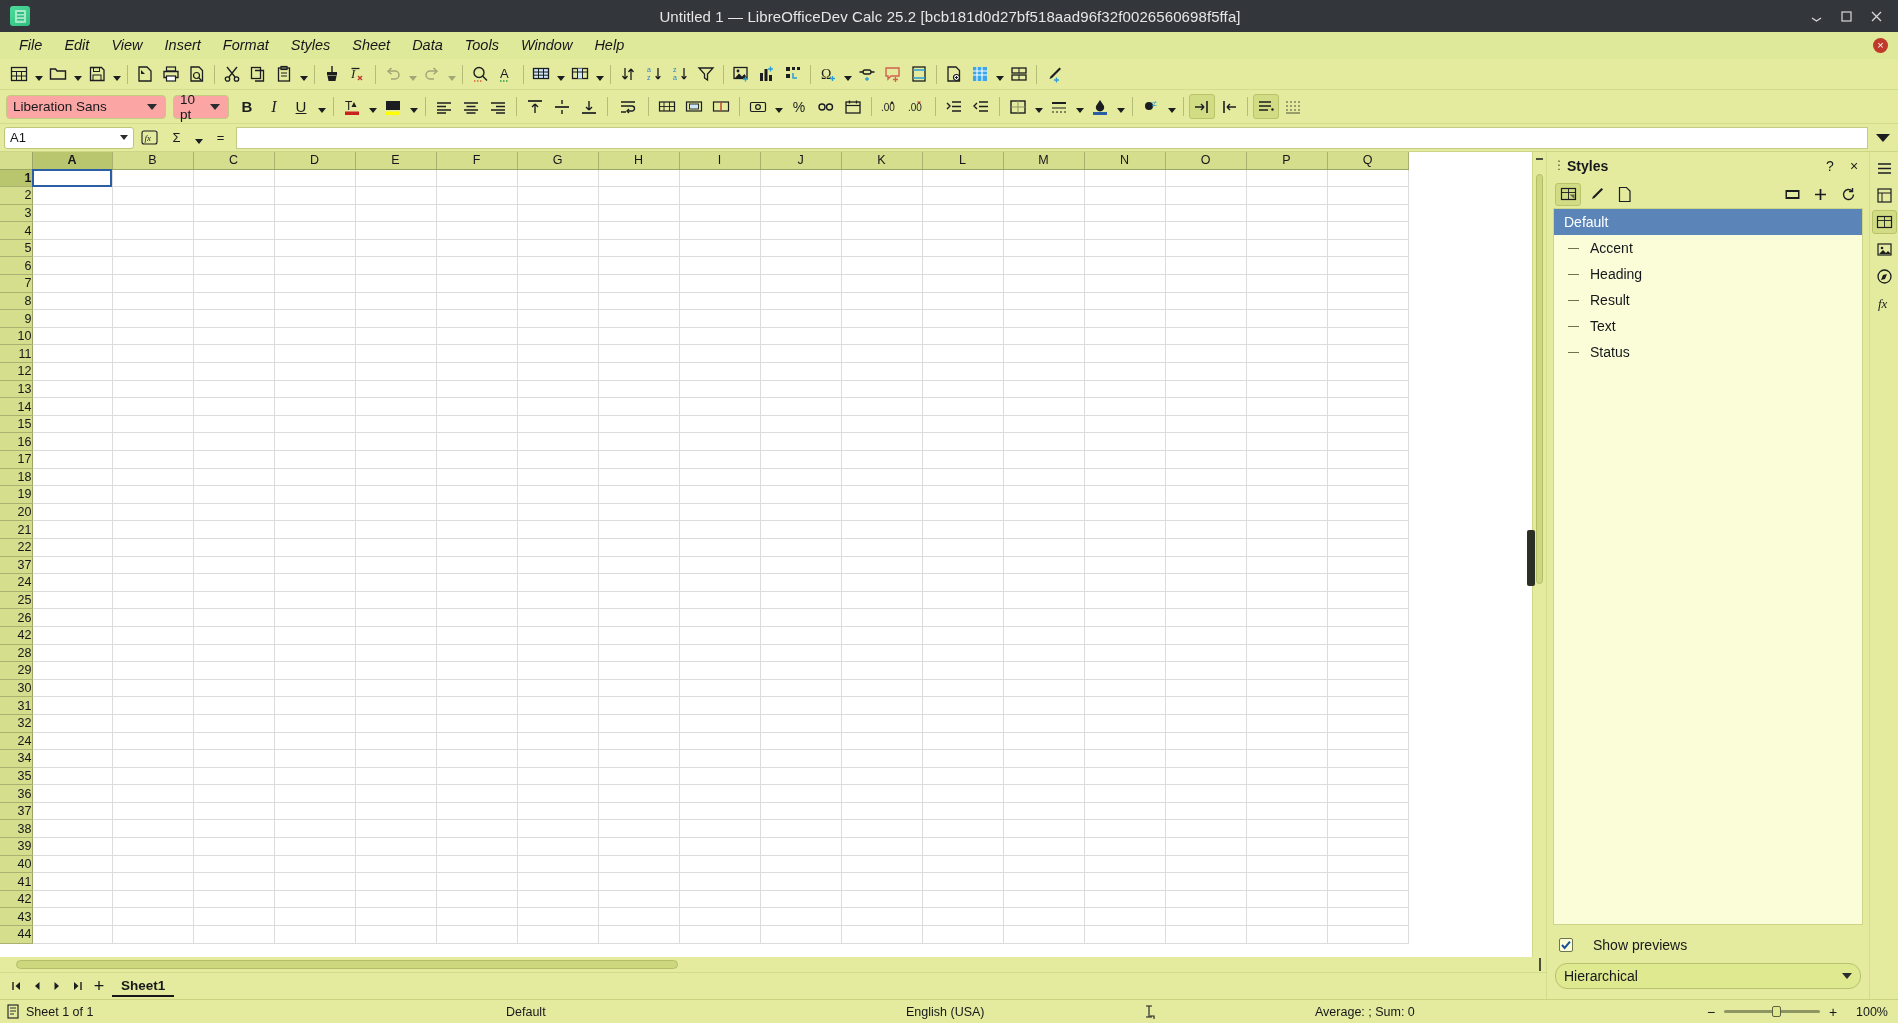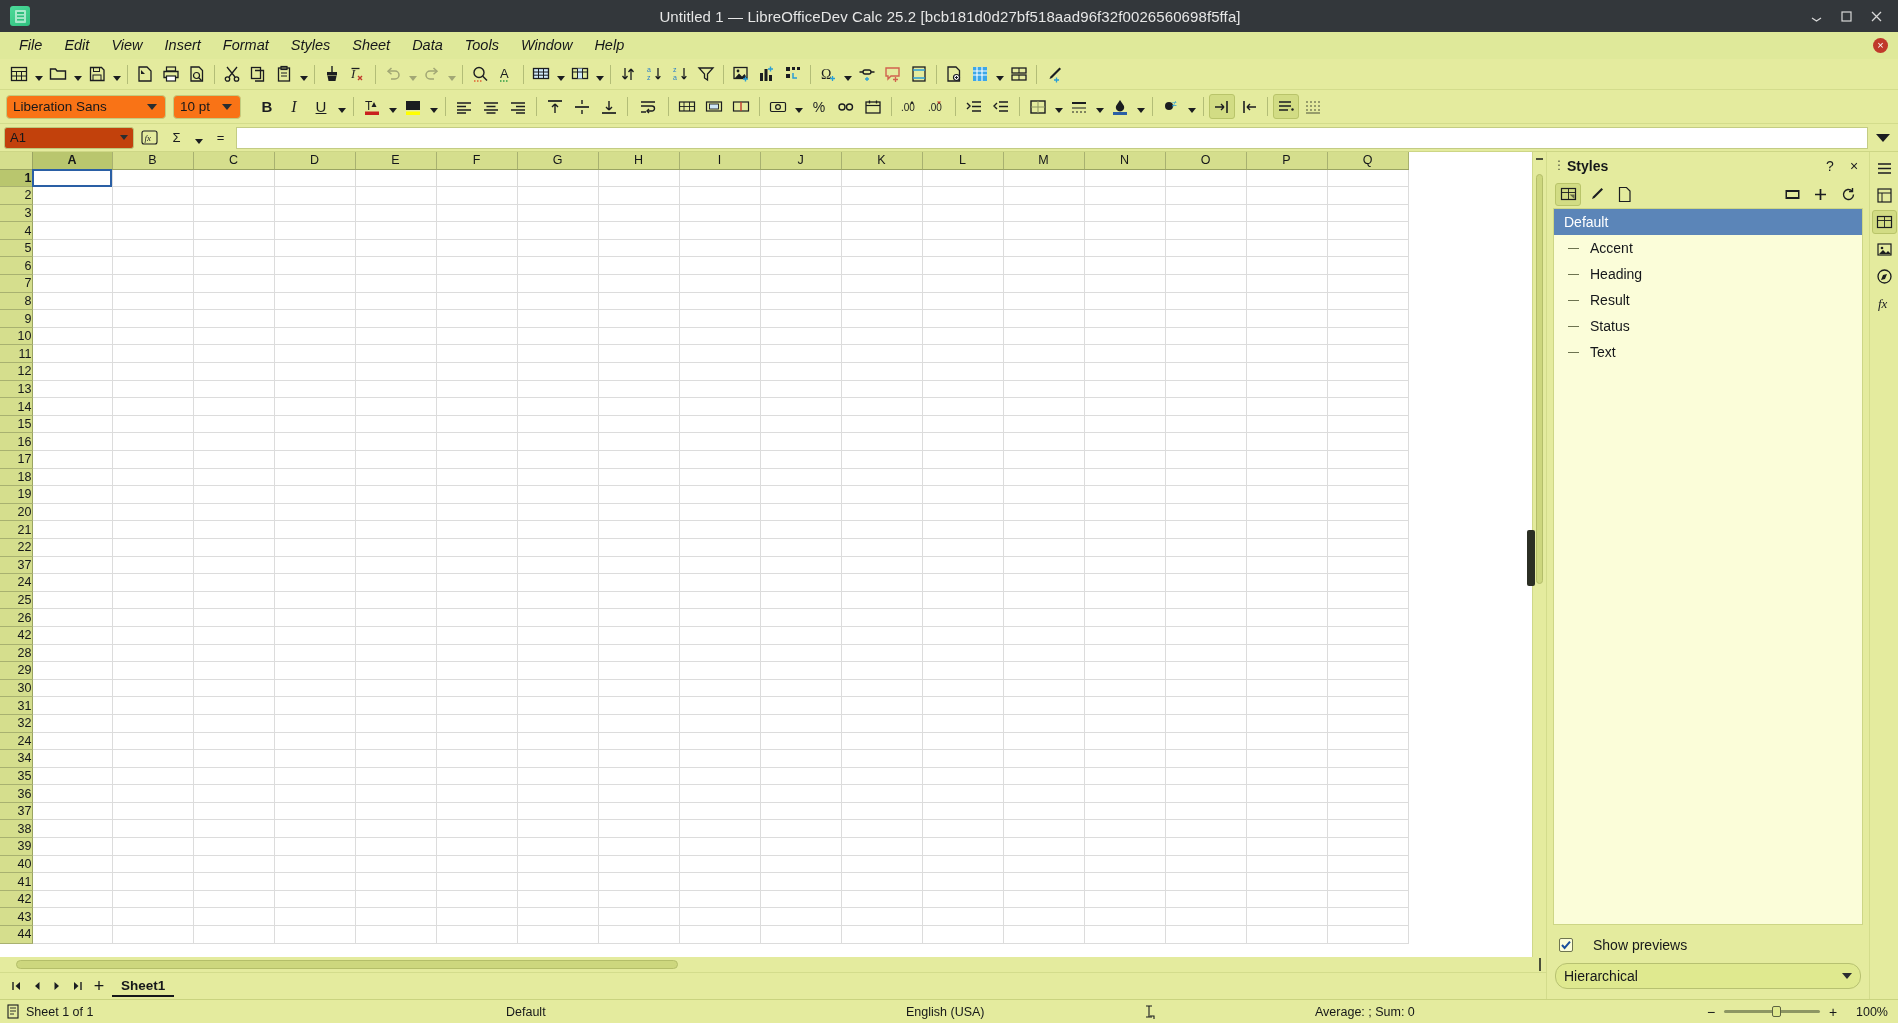--- a/index.html
+++ b/index.html
@@ -64,41 +64,41 @@
   }
   .tb-arrow::after {
     content: ""; border-left: 4px solid transparent; border-right: 4px solid transparent;
     border-top: 5px solid #1b1d20;
   }
   .tb-sep { width: 1px; height: 19px; background: #b3bd77; margin: 0 4px; }
   .tb-item svg, .tb-arrow svg { display: block; }
 
   
   .combo {
-    background: #f97316; border: 1px solid #c2cc80; border-radius: 4px;
+    background: #fca5a5; border: 1px solid #c2cc80; border-radius: 4px;
     height: 24px; display: flex; align-items: center; position: relative;
     font-size: 13.5px; color: #15171a; padding: 0 6px;
   }
   .combo .caret {
     margin-left: auto; width: 14px; display: flex; align-items: center; justify-content: center;
   }
   .combo .caret::after {
     content: ""; border-left: 5px solid transparent; border-right: 5px solid transparent;
     border-top: 6px solid #2a2d30;
   }
   .combo.fontname { width: 160px; margin-right: 6px; }
-  .combo.fontsize { width: 68px; margin-right: 12px; }
+  .combo.fontsize { width: 56px; margin-right: 4px; }
 
   
   .formulabar {
     height: 28px; flex: 0 0 28px; background: #e4eb9e; display: flex; align-items: center;
     padding: 0 4px 0 4px; gap: 4px; border-bottom: 1px solid #cdd686;
   }
   .namebox {
-    width: 130px; height: 22px; background: #c2410c; border: 1px solid #bcc77b; border-radius: 3px;
+    width: 130px; height: 22px; background: #ffffff; border: 1px solid #bcc77b; border-radius: 3px;
     display: flex; align-items: center; padding: 0 5px; font-size: 13px; color: #15171a;
   }
   .namebox .caret { margin-left: auto; }
   .namebox .caret::after {
     content: ""; display:block; border-left: 4px solid transparent; border-right: 4px solid transparent;
     border-top: 5px solid #2a2d30;
   }
   .fbtn {
     width: 23px; height: 22px; display: flex; align-items: center; justify-content: center;
     font-size: 13px; color: #1b1d20;
@@ -1765,25 +1765,25 @@
           <div class="style-row">
             <span class="tw"></span>
             <span>Heading</span>
           </div>
           <div class="style-row">
             <span class="tw"></span>
             <span>Result</span>
           </div>
           <div class="style-row">
             <span class="tw"></span>
-            <span>Status</span>
+            <span>Text</span>
           </div>
           <div class="style-row">
             <span class="tw"></span>
-            <span>Text</span>
+            <span>Status</span>
           </div>
         </div>
       <div class="sb-footer">
         <div class="chkline">
           <span class="chk">
             <svg width="10" height="10" viewBox="0 0 10 10">
                 <path d="M1 5l2.6 3L9 1.6" stroke="#1b4f9c" stroke-width="2" fill="none"></path>
               </svg>
           </span>
           <span>Show previews</span>

